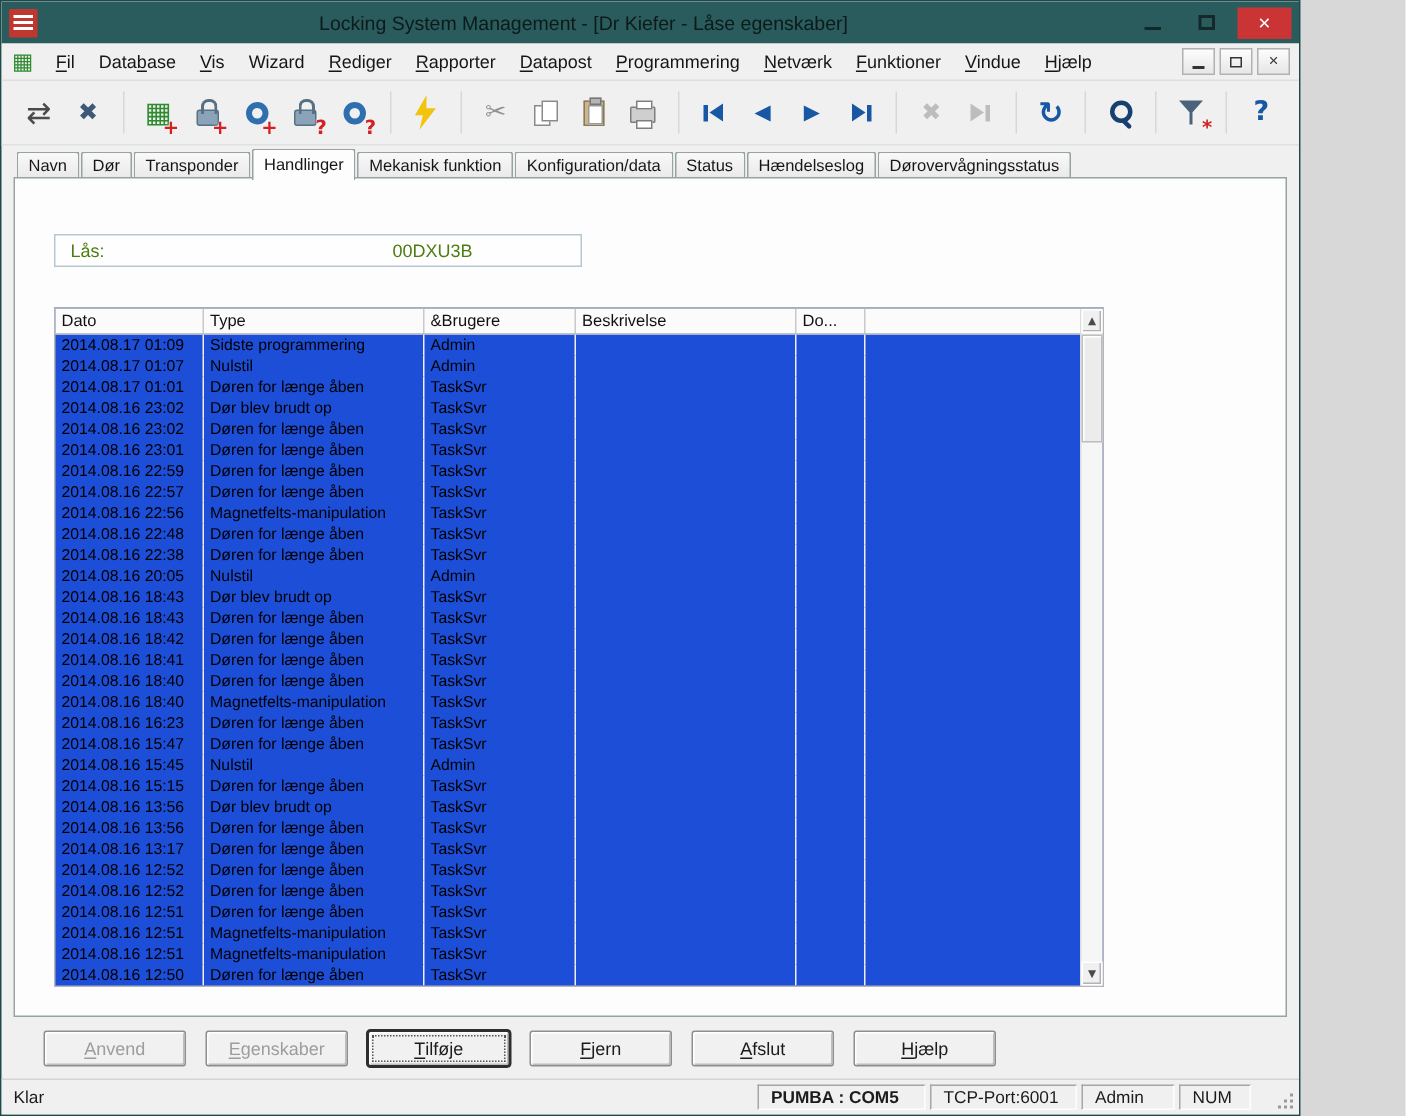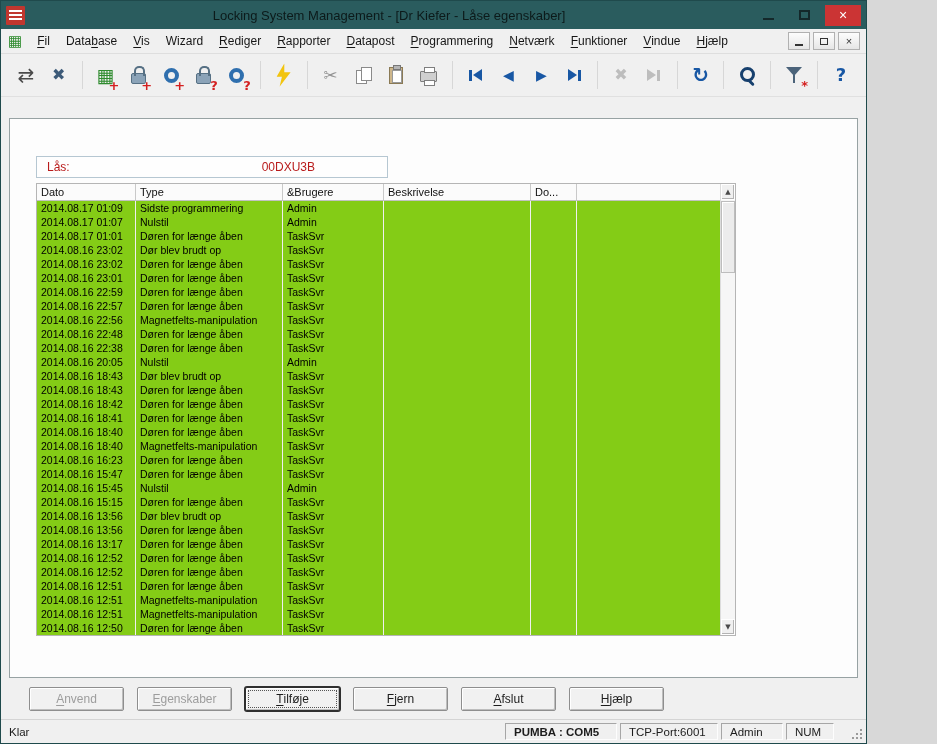--- a/index.html
+++ b/index.html
@@ -62,28 +62,28 @@
   .i-nav.dis .bar{background:#bdbdbd}
   .i-nav.dis .tright{border-left-color:#bdbdbd}
 
   
   .tabstrip{position:absolute;top:97px;left:8px;right:8px;height:21px;display:flex;align-items:flex-end;gap:1px;padding-left:2px}
   .tab{height:18px;padding:0 7px;font-size:11px;display:flex;align-items:center;background:linear-gradient(#f9f9f9,#e9e9e9);border:1px solid #97a2a3;border-bottom:none;border-radius:2px 2px 0 0;color:#161616;white-space:nowrap;z-index:1;cursor:default}
   .tab.active{height:21px;background:#fdfdfd;z-index:3;margin-bottom:-1px}
 
   
   .page{position:absolute;top:117px;left:8px;right:8px;height:560px;background:#fdfdfd;border:1px solid #97a2a3;z-index:2}
-  .fieldbox{position:absolute;top:37px;height:22px;border:1px solid #b6c7d2;background:#fefefe;display:flex;align-items:center;font-size:12px;color:#b91c1c}
+  .fieldbox{position:absolute;top:37px;height:22px;border:1px solid #b6c7d2;background:#fefefe;display:flex;align-items:center;font-size:12px;color:#4d7c0f}
   .fb1{left:26px;width:352px}
   .fb2{left:386px;width:338px}
   .fieldbox .lbl{width:72px;padding-left:10px}
   .fieldbox .val{flex:1;text-align:right;margin-right:72px;white-space:nowrap}
 
   
-  .lv{position:absolute;left:26px;top:64px;width:700px;height:453px;border:1px solid #b5b5b5;background:#84cc16}
+  .lv{position:absolute;left:26px;top:86px;width:700px;height:453px;border:1px solid #b5b5b5;background:#1d4ed8}
   .lvhead{display:flex;height:17px;background:#fbfbfb;border-bottom:1px solid #c2c2c2}
   .th{font-size:11px;padding:0 4px;border-right:1px solid #c9c9c9;display:flex;align-items:center;color:#111;white-space:nowrap;overflow:hidden}
   .lvbody{position:absolute;top:17px;left:0;right:15px;bottom:0;overflow:hidden}
   .tr{display:flex;height:14px}
   .td{font-size:10.5px;line-height:14px;padding:0 4px;border-right:1px solid #efefef;white-space:nowrap;overflow:hidden;color:#000}
   .c0{width:99px}.c1{width:147px}.c2{width:101px}.c3{width:147px}.c4{width:46px}
   .cfill{flex:1;border-right:none}
   .vscroll{position:absolute;top:0;right:0;width:15px;bottom:0;background:#f6f6f6;border-left:1px solid #dcdcdc}
   .sbtn{position:absolute;left:0;width:14px;height:16px;display:flex;align-items:center;justify-content:center;background:#f0f0f0;border:1px solid #fff;box-shadow:inset -1px -1px 0 #b3b3b3}
   .sbtn span{font-family:"DejaVu Sans",sans-serif;font-size:7px;color:#4a4a4a;line-height:1}
@@ -246,20 +246,31 @@
       <button class="tb">
         <span class="i-funnel"></span>
         <span class="tbadge">*</span>
       </button>
       <span class="tsep"></span>
       <button class="tb">
         <span class="glyph" style="color:#1857a4;font-size:18px;font-weight:bold">?</span>
       </button>
     </div>
 
+  <div class="tabstrip">
+      <div class="tab">Navn</div>
+      <div class="tab">Dør</div>
+      <div class="tab">Transponder</div>
+      <div class="tab active">Handlinger</div>
+      <div class="tab">Mekanisk funktion</div>
+      <div class="tab">Konfiguration/data</div>
+      <div class="tab">Status</div>
+      <div class="tab">Hændelseslog</div>
+      <div class="tab">Dørovervågningsstatus</div>
+    </div>
 
   <div class="page">
     <div class="fieldbox fb1">
       <span class="lbl">Lås:</span>
       <span class="val">00DXU3B</span>
     </div>
 
     <div class="lv">
       <div class="lvhead">
           <div class="th c0">Dato</div>

